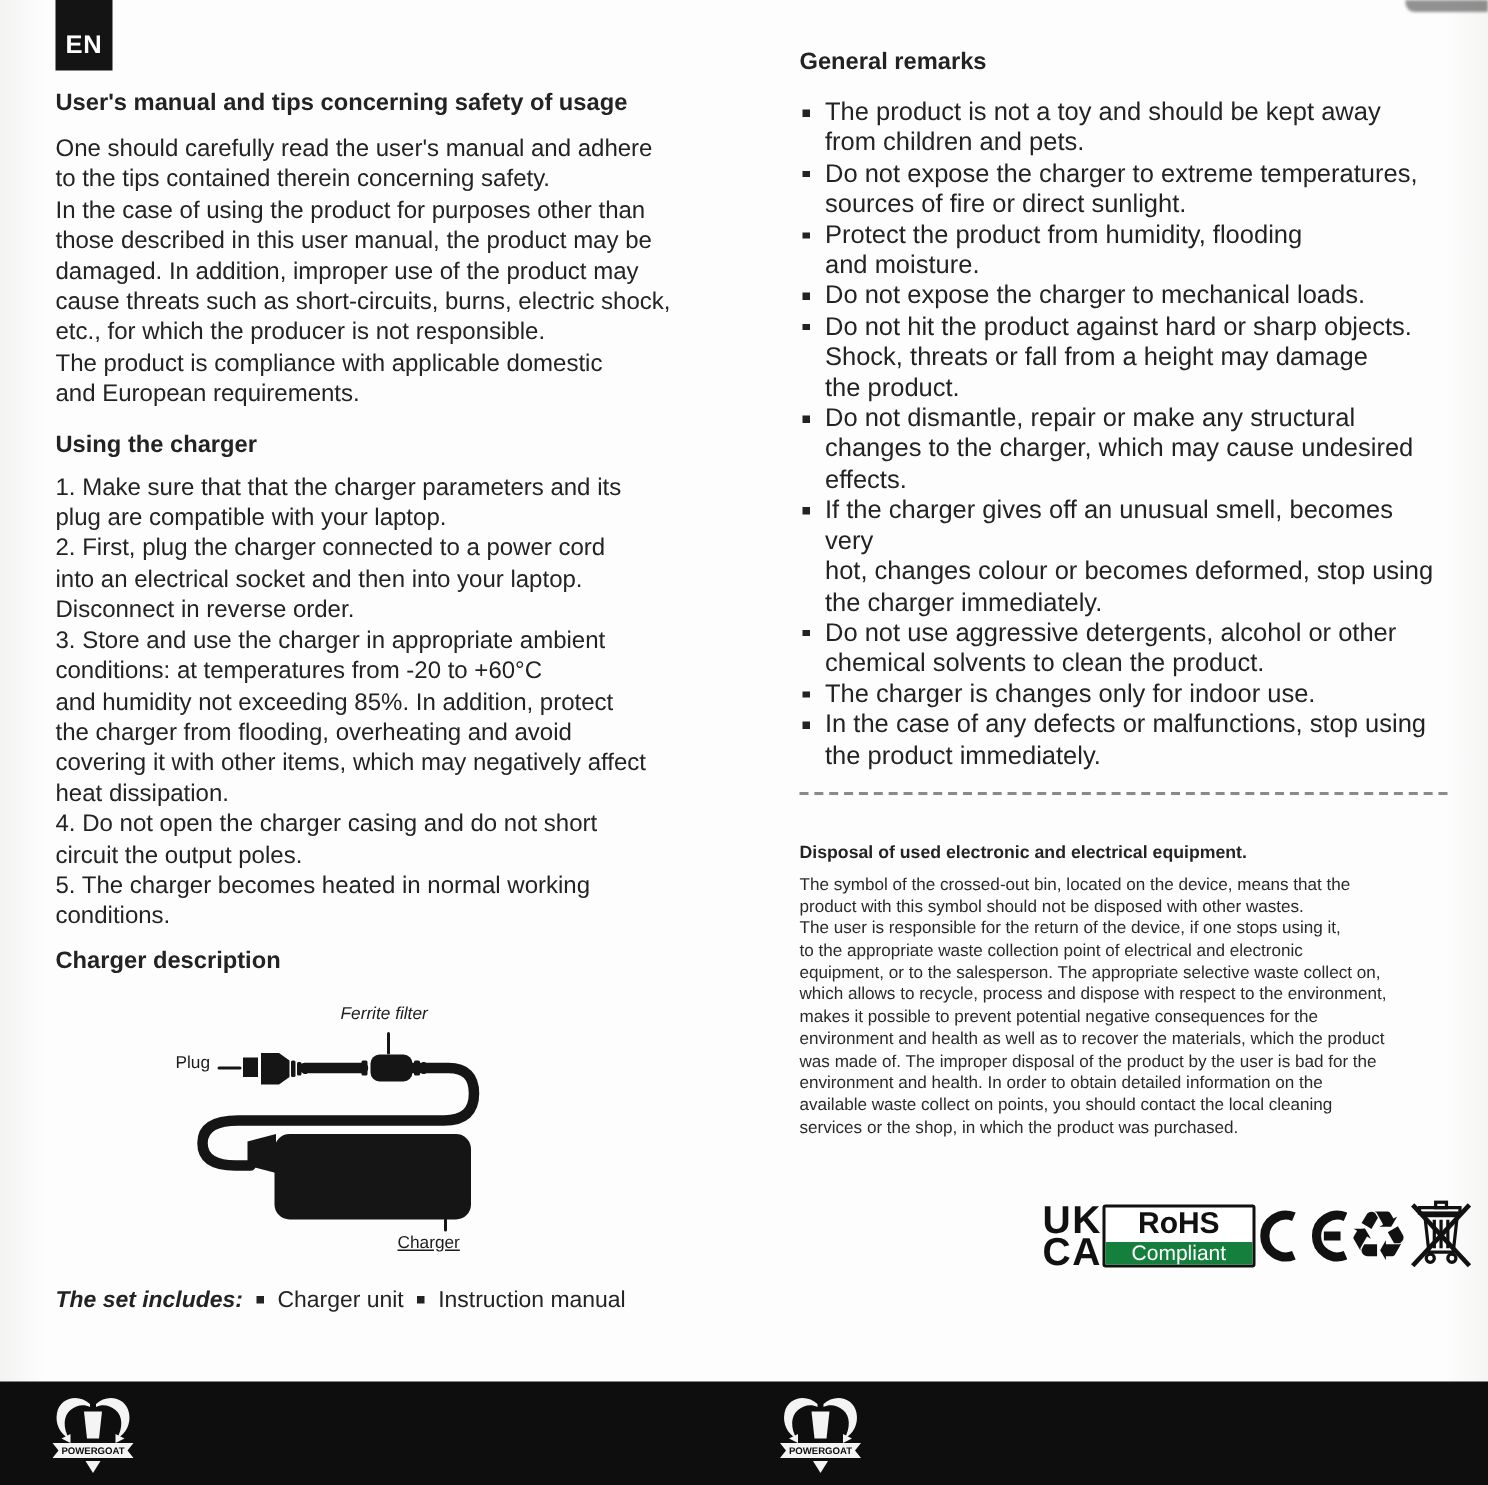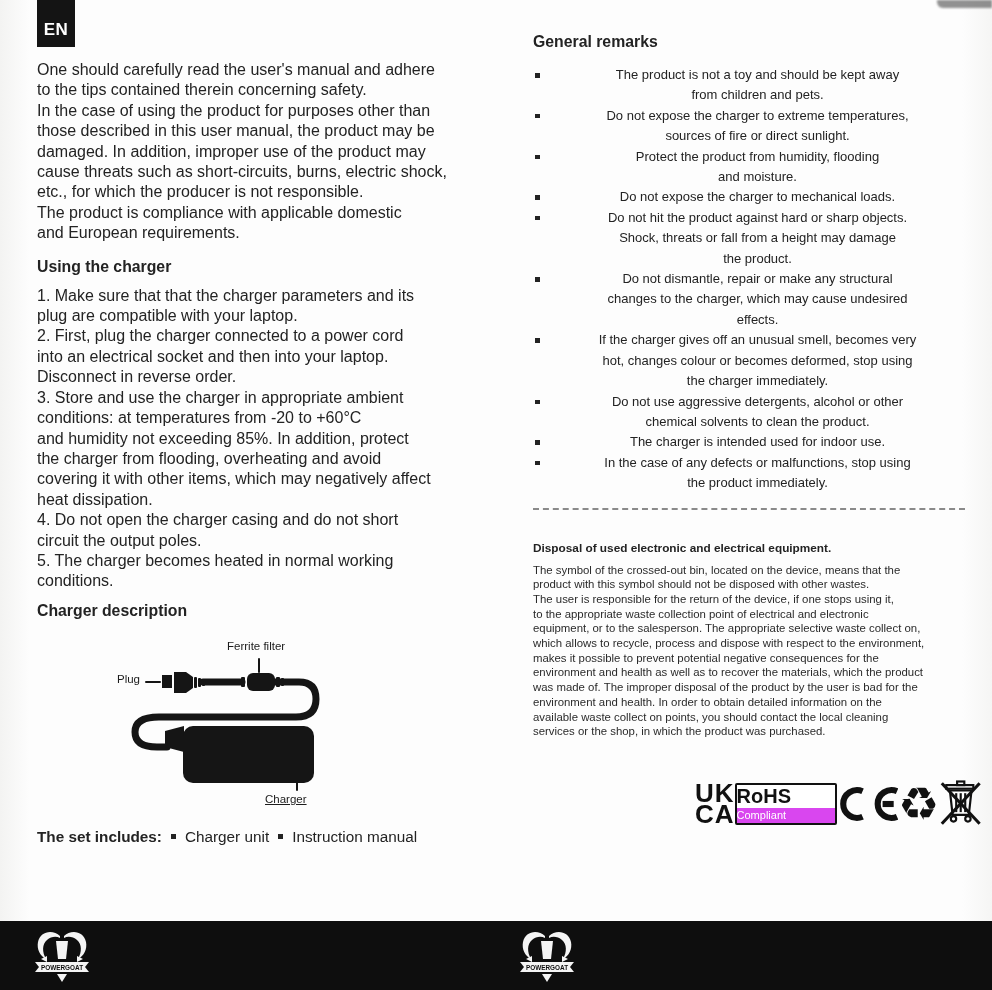--- a/index.html
+++ b/index.html
@@ -23,62 +23,63 @@
   .col-left  { position:absolute; left:37px;  top:60px; width:462px; }
   .col-right { position:absolute; left:533px; top:33px; width:432px; }
   h2.sec { font-size:15.8px; font-weight:bold; margin-bottom:12px; }
   h3.sec { font-size:15.8px; font-weight:bold; margin:10px 0 10px; }
   .body { font-size:16px; line-height:20.4px; }
   .steps .body { margin:0; }
   
   .diagram { position:relative; width:462px; height:186px; margin-top:4px; }
   .diagram svg { position:absolute; inset:0; }
   .dlabel { position:absolute; font-size:11.5px; color:#1c1c1c; }
-  .lbl-ferrite { left:190px; top:10px; }
+  .lbl-ferrite { left:190px; top:10px;font-style:italic; }
   .lbl-plug    { left:80px;  top:43px; }
   .lbl-charger { left:228px; top:163px;text-decoration:underline; }
   
   .includes { margin-top:12px; font-size:15.3px; display:flex; align-items:center; gap:9px; }
-  .includes .b { font-weight:bold; }
+  .includes .b { font-weight:bold;font-style:italic; }
   .sqb { width:5px; height:5px; background:#232323; display:inline-block; flex:none; }
   
   ul.remarks { list-style:none; margin-top:14px; }
-  ul.remarks li { position:relative; padding-left:17px; font-size:13px; line-height:20.4px;text-align:center; }
+  ul.remarks li { position:relative; padding-left:17px; font-size:17px; line-height:20.4px; }
   ul.remarks li::before { content:""; position:absolute; left:2px; top:8px;
     width:4.5px; height:4.5px; background:#232323; }
   
   .divider { border-top:2px dashed #8a8a8a; margin:14px 0 12px; }
   h4.disposal-h { font-size:11.8px; font-weight:bold; margin-bottom:8px;margin-top:31px; }
   .small { font-size:11.4px; line-height:14.7px; color:#2a2a2a; }
   
   .certs { margin-top:34px; margin-left:162px; width:286px; height:62px;
     display:flex; align-items:center; justify-content:space-between; }
   .ukca { font-weight:800; font-size:26px; line-height:21px; letter-spacing:1px; color:#111; }
-  .rohs { border:2.5px solid #111; border-radius:2px; width:104px; background:#fff; }
+  .rohs { border:2.5px solid #111; border-radius:2px; width:104px; text-align:center; background:#fff; }
   .rohs-top { font-size:20px; font-weight:800; line-height:23px; color:#111; }
-  .rohs-bottom { background:#d946ef; color:#fff; font-size:11px; line-height:15px; }
+  .rohs-bottom { background:#15803d; color:#fff; font-size:14px; line-height:15px; }
   .recycle { font-size:46px; line-height:46px; color:#111; }
   
   .footer-bar { position:absolute; left:0; bottom:0; width:992px; height:69px; background:#0e0e0e; }
   .goat { position:absolute; top:8px; width:58px; height:54px; }
   .goat-left { left:33px; }
   .goat-mid  { left:518px; }
 </style>
 </head>
 <body>
 
 <div class="page">
 
   <div class="smudge"></div>
 
   <div class="lang-badge">
     <span>EN</span>
   </div>
 
   <div class="col-left">
+    <h2 class="sec">User's manual and tips concerning safety of usage</h2>
     <p class="body pre">One should carefully read the user's manual and adhere
 to the tips contained therein concerning safety.
 In the case of using the product for purposes other than
 those described in this user manual, the product may be
 damaged. In addition, improper use of the product may
 cause threats such as short-circuits, burns, electric shock,
 etc., for which the producer is not responsible.
 The product is compliance with applicable domestic
 and European requirements.</p>
 
@@ -163,21 +164,21 @@
 Shock, threats or fall from a height may damage
 the product.</li>
       <li class="pre">Do not dismantle, repair or make any structural
 changes to the charger, which may cause undesired
 effects.</li>
       <li class="pre">If the charger gives off an unusual smell, becomes very
 hot, changes colour or becomes deformed, stop using
 the charger immediately.</li>
       <li class="pre">Do not use aggressive detergents, alcohol or other
 chemical solvents to clean the product.</li>
-      <li class="pre">The charger is intended used for indoor use.</li>
+      <li class="pre">The charger is changes only for indoor use.</li>
       <li class="pre">In the case of any defects or malfunctions, stop using
 the product immediately.</li>
     </ul>
 
     <div class="divider"></div>
 
     <h4 class="disposal-h">Disposal of used electronic and electrical equipment.</h4>
     <p class="small pre">The symbol of the crossed-out bin, located on the device, means that the
 product with this symbol should not be disposed with other wastes.
 The user is responsible for the return of the device, if one stops using it,

